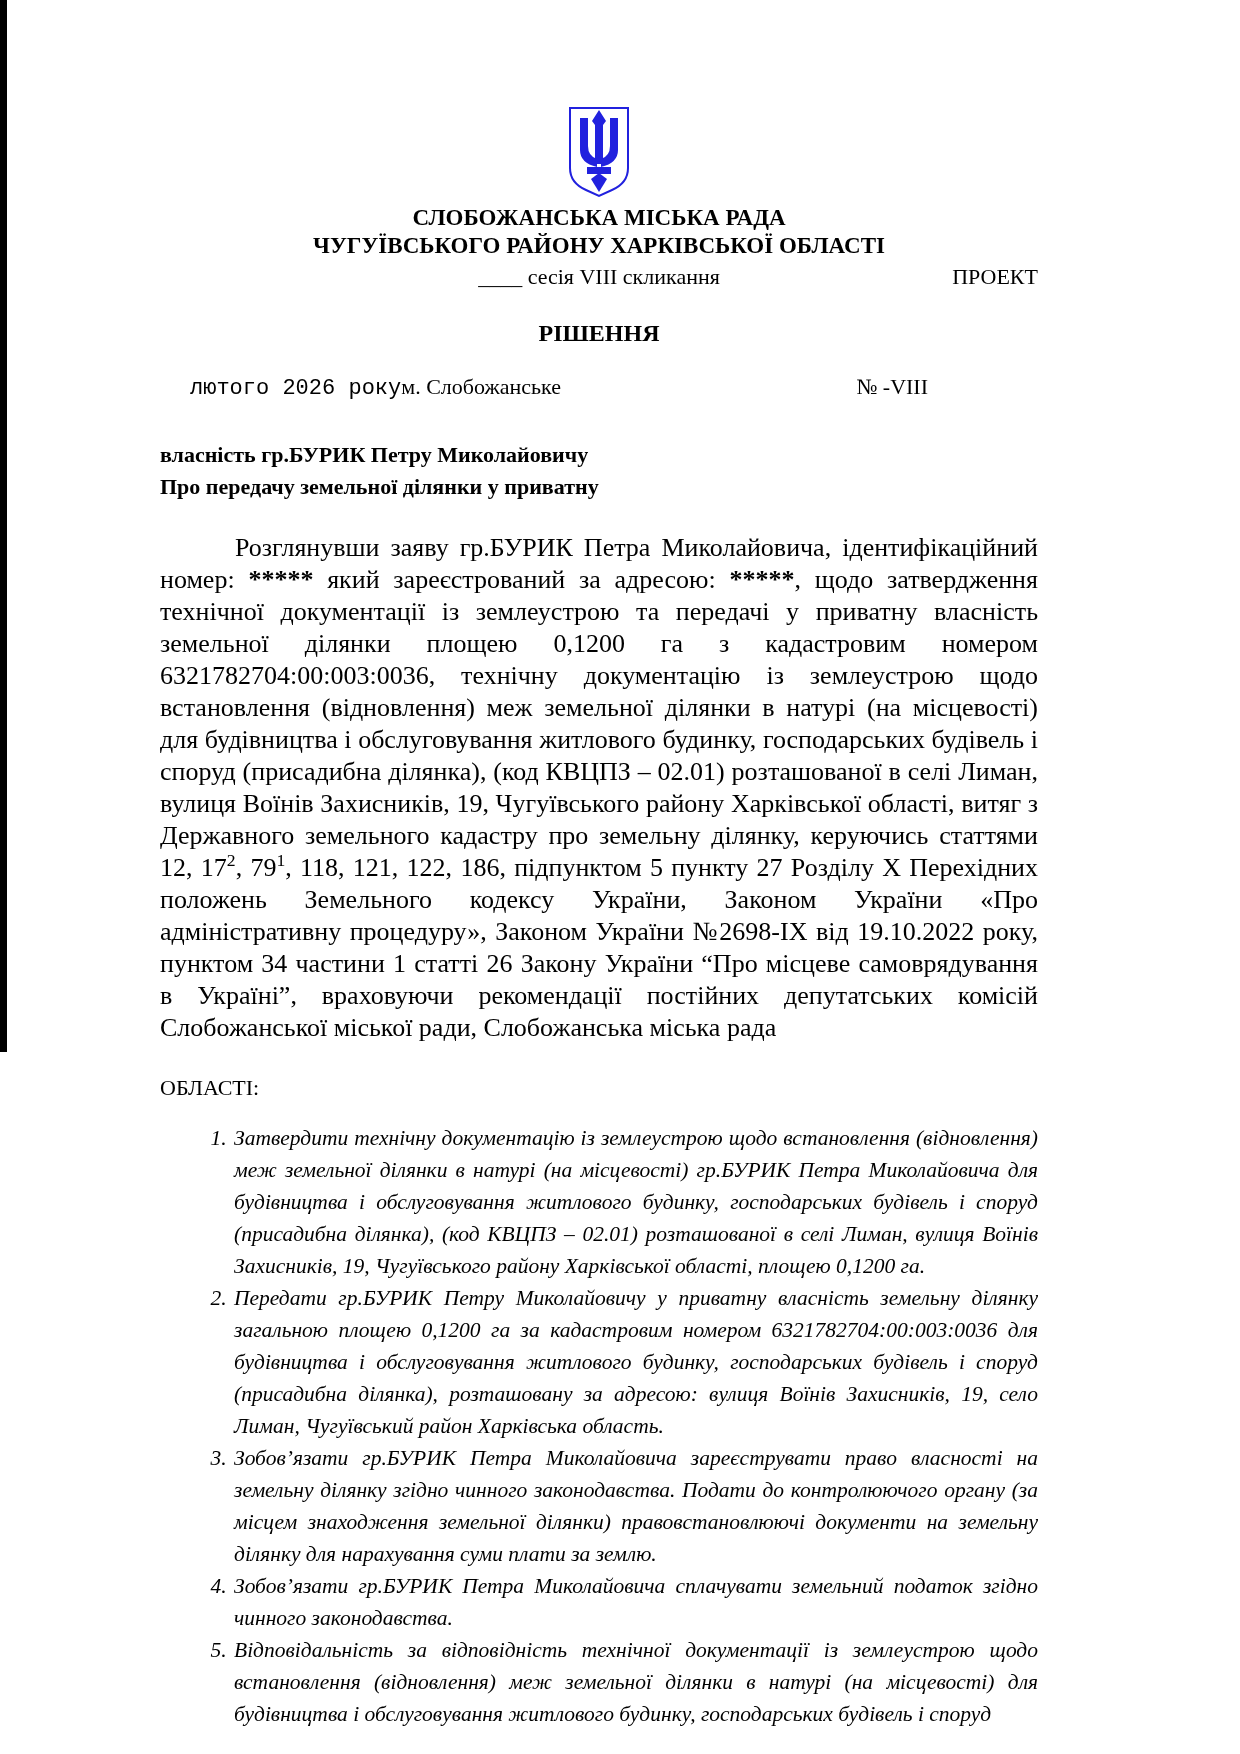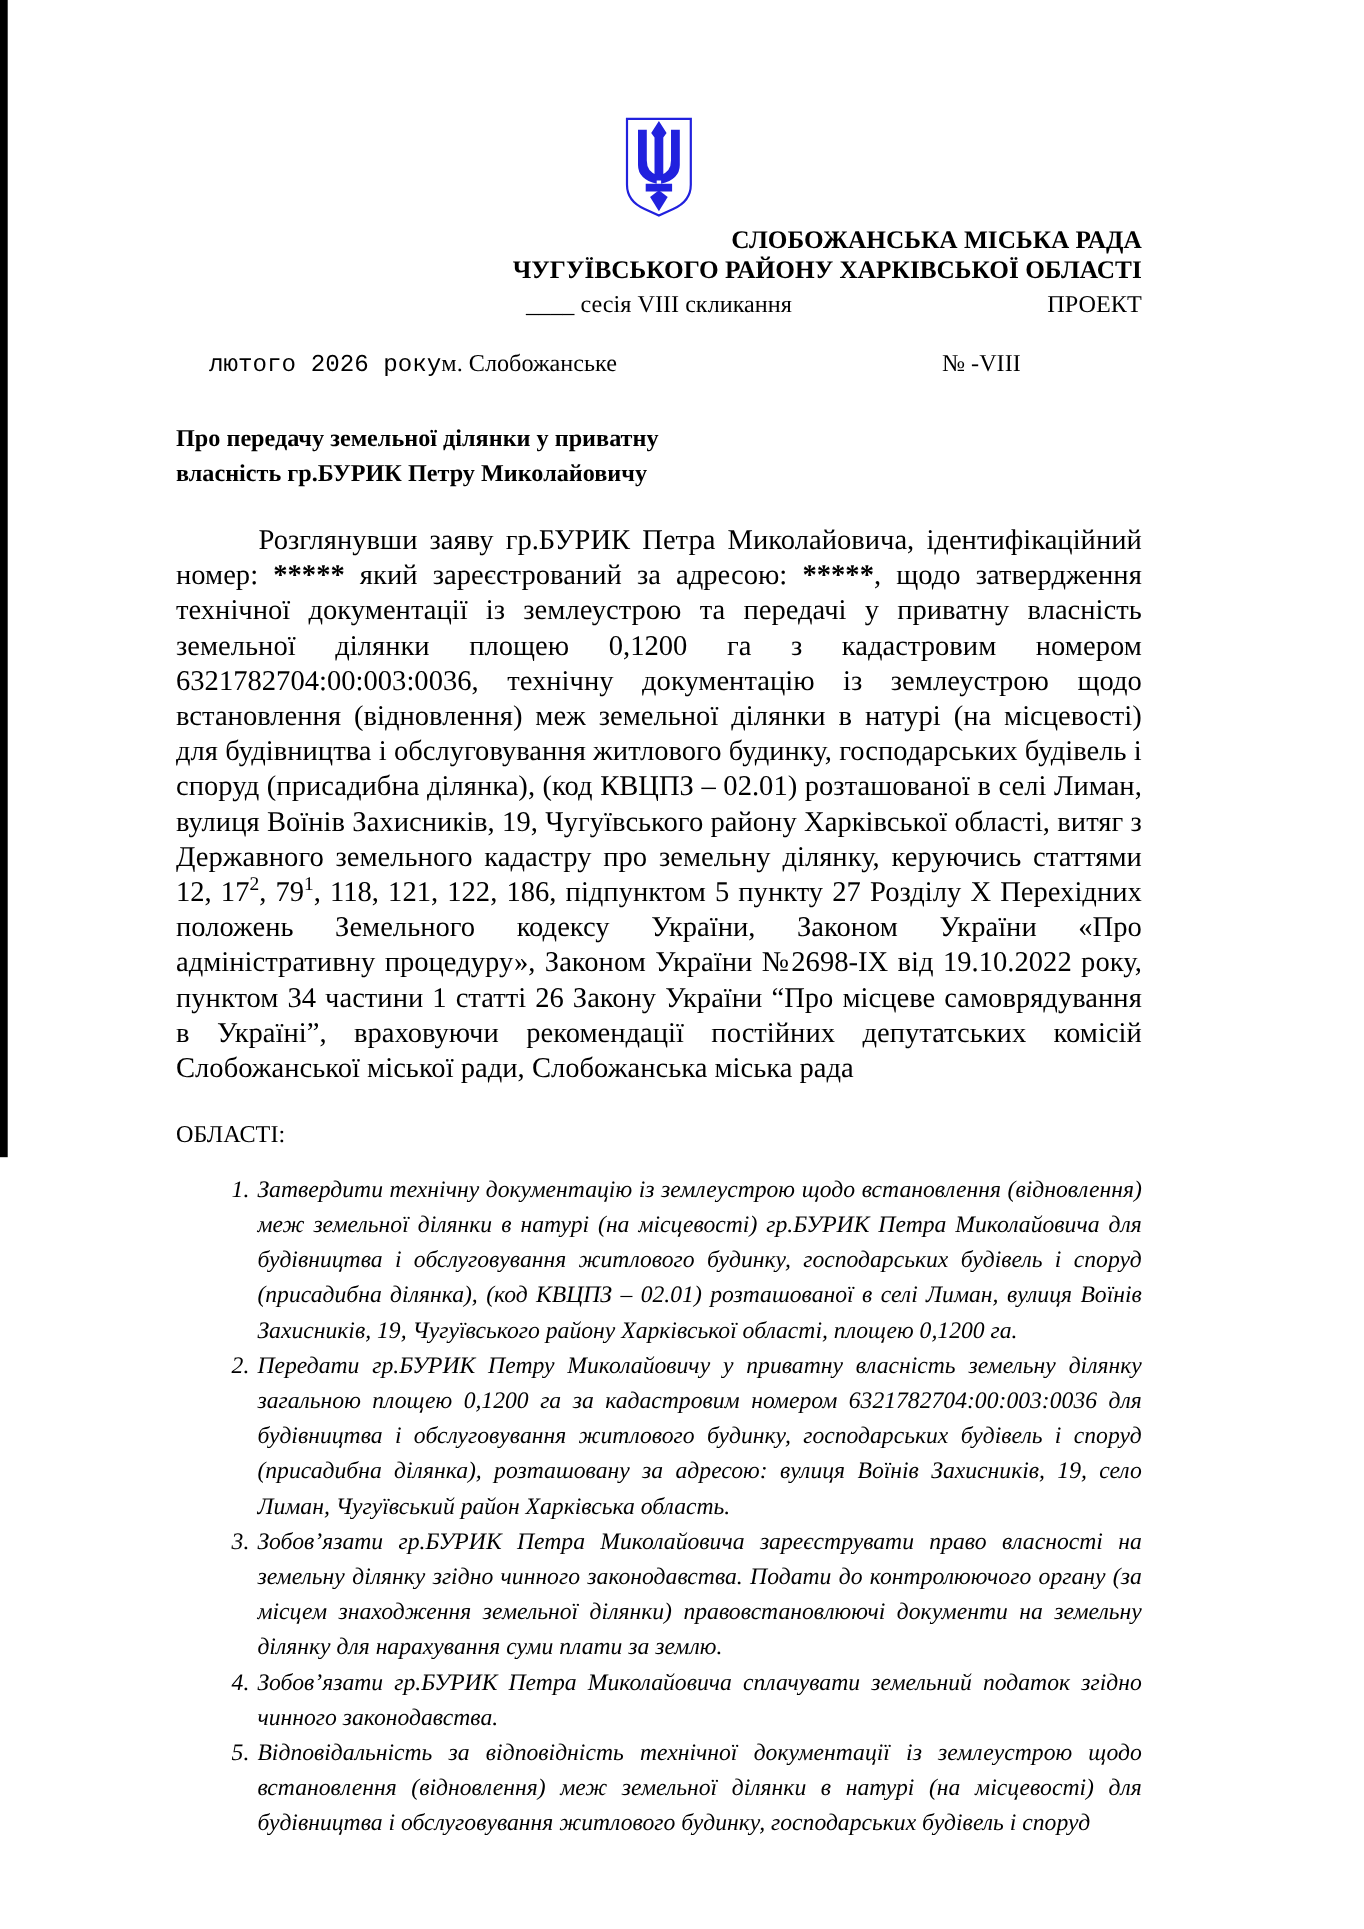--- a/index.html
+++ b/index.html
@@ -20,21 +20,21 @@
     position: absolute;
     left: 160px; top: 0;
     width: 878px;
   }
   .emblem-wrap {
     padding-top: 106px;
     text-align: center;
     line-height: 0;
   }
   .org-line {
-    text-align: right;
+    text-align: center;
     font-weight: bold;
     font-size: 23px;
     line-height: 28px;
   }
   .org-line.first { margin-top: 6px; }
   .session-row {
     position: relative;
     margin-top: 3px;
     text-align: center;
     font-size: 22px;
@@ -117,30 +117,31 @@
   </div>
 
   <div class="org-line first">СЛОБОЖАНСЬКА МІСЬКА РАДА</div>
   <div class="org-line">ЧУГУЇВСЬКОГО РАЙОНУ ХАРКІВСЬКОЇ ОБЛАСТІ</div>
 
   <div class="session-row">
     <span class="session">____ сесія VIII скликання</span>
     <span class="project">ПРОЕКТ</span>
   </div>
 
+  <div class="doc-type">РІШЕННЯ</div>
 
   <div class="meta-row">
     <span class="date">лютого 2026 року</span>
     <span class="place">м. Слобожанське</span>
     <span class="number">№ -VIII</span>
   </div>
 
   <div class="subject">
+    <div>власність гр.БУРИК Петру Миколайовичу</div>
     <div>Про передачу земельної ділянки у приватну</div>
-    <div>власність гр.БУРИК Петру Миколайовичу</div>
   </div>
 
   <p class="preamble"><span>Розглянувши заяву гр.БУРИК Петра Миколайовича, ідентифікаційний номер: </span><span style="font-weight: bold;">*****</span><span> який зареєстрований за адресою: </span><span style="font-weight: bold;">*****</span><span>, щодо затвердження технічної документації із землеустрою та передачі у приватну власність земельної ділянки площею 0,1200 га з кадастровим номером 6321782704:00:003:0036, технічну документацію із землеустрою щодо встановлення (відновлення) меж земельної ділянки в натурі (на місцевості) для будівництва і обслуговування житлового будинку, господарських будівель і споруд (присадибна ділянка), (код КВЦПЗ – 02.01) розташованої в селі Лиман, вулиця Воїнів Захисників, 19, Чугуївського району Харківської області, витяг з Державного земельного кадастру про земельну ділянку, керуючись статтями 12, 17</span><sup>2</sup><span>, 79</span><sup>1</sup><span>, 118, 121, 122, 186, підпунктом 5 пункту 27 Розділу X Перехідних положень Земельного кодексу України, Законом України «Про адміністративну процедуру», Законом України №2698-IX від 19.10.2022 року, пунктом 34 частини 1 статті 26  Закону  України “Про  місцеве самоврядування в Україні”, враховуючи рекомендації постійних депутатських комісій Слобожанської міської ради, Слобожанська міська  рада</span></p>
 
   <div class="resolved">ОБЛАСТІ:</div>
 
   <ol class="items">
     <li>Затвердити технічну документацію із землеустрою щодо встановлення (відновлення) меж земельної ділянки в натурі (на місцевості) гр.БУРИК Петра Миколайовича для будівництва і обслуговування житлового будинку, господарських будівель і споруд (присадибна ділянка), (код КВЦПЗ – 02.01) розташованої в селі Лиман, вулиця Воїнів Захисників, 19, Чугуївського району Харківської області, площею 0,1200 га.</li>
     <li>Передати гр.БУРИК Петру Миколайовичу у приватну власність земельну ділянку загальною площею 0,1200 га за кадастровим номером 6321782704:00:003:0036 для будівництва і обслуговування житлового будинку, господарських будівель і споруд (присадибна ділянка), розташовану за адресою: вулиця Воїнів Захисників, 19, село Лиман, Чугуївський район Харківська область.</li>
     <li>Зобов’язати  гр.БУРИК Петра Миколайовича зареєструвати право власності на земельну ділянку згідно чинного законодавства. Подати до контролюючого органу (за місцем знаходження земельної ділянки) правовстановлюючі документи на земельну ділянку для нарахування суми плати за землю.</li>

